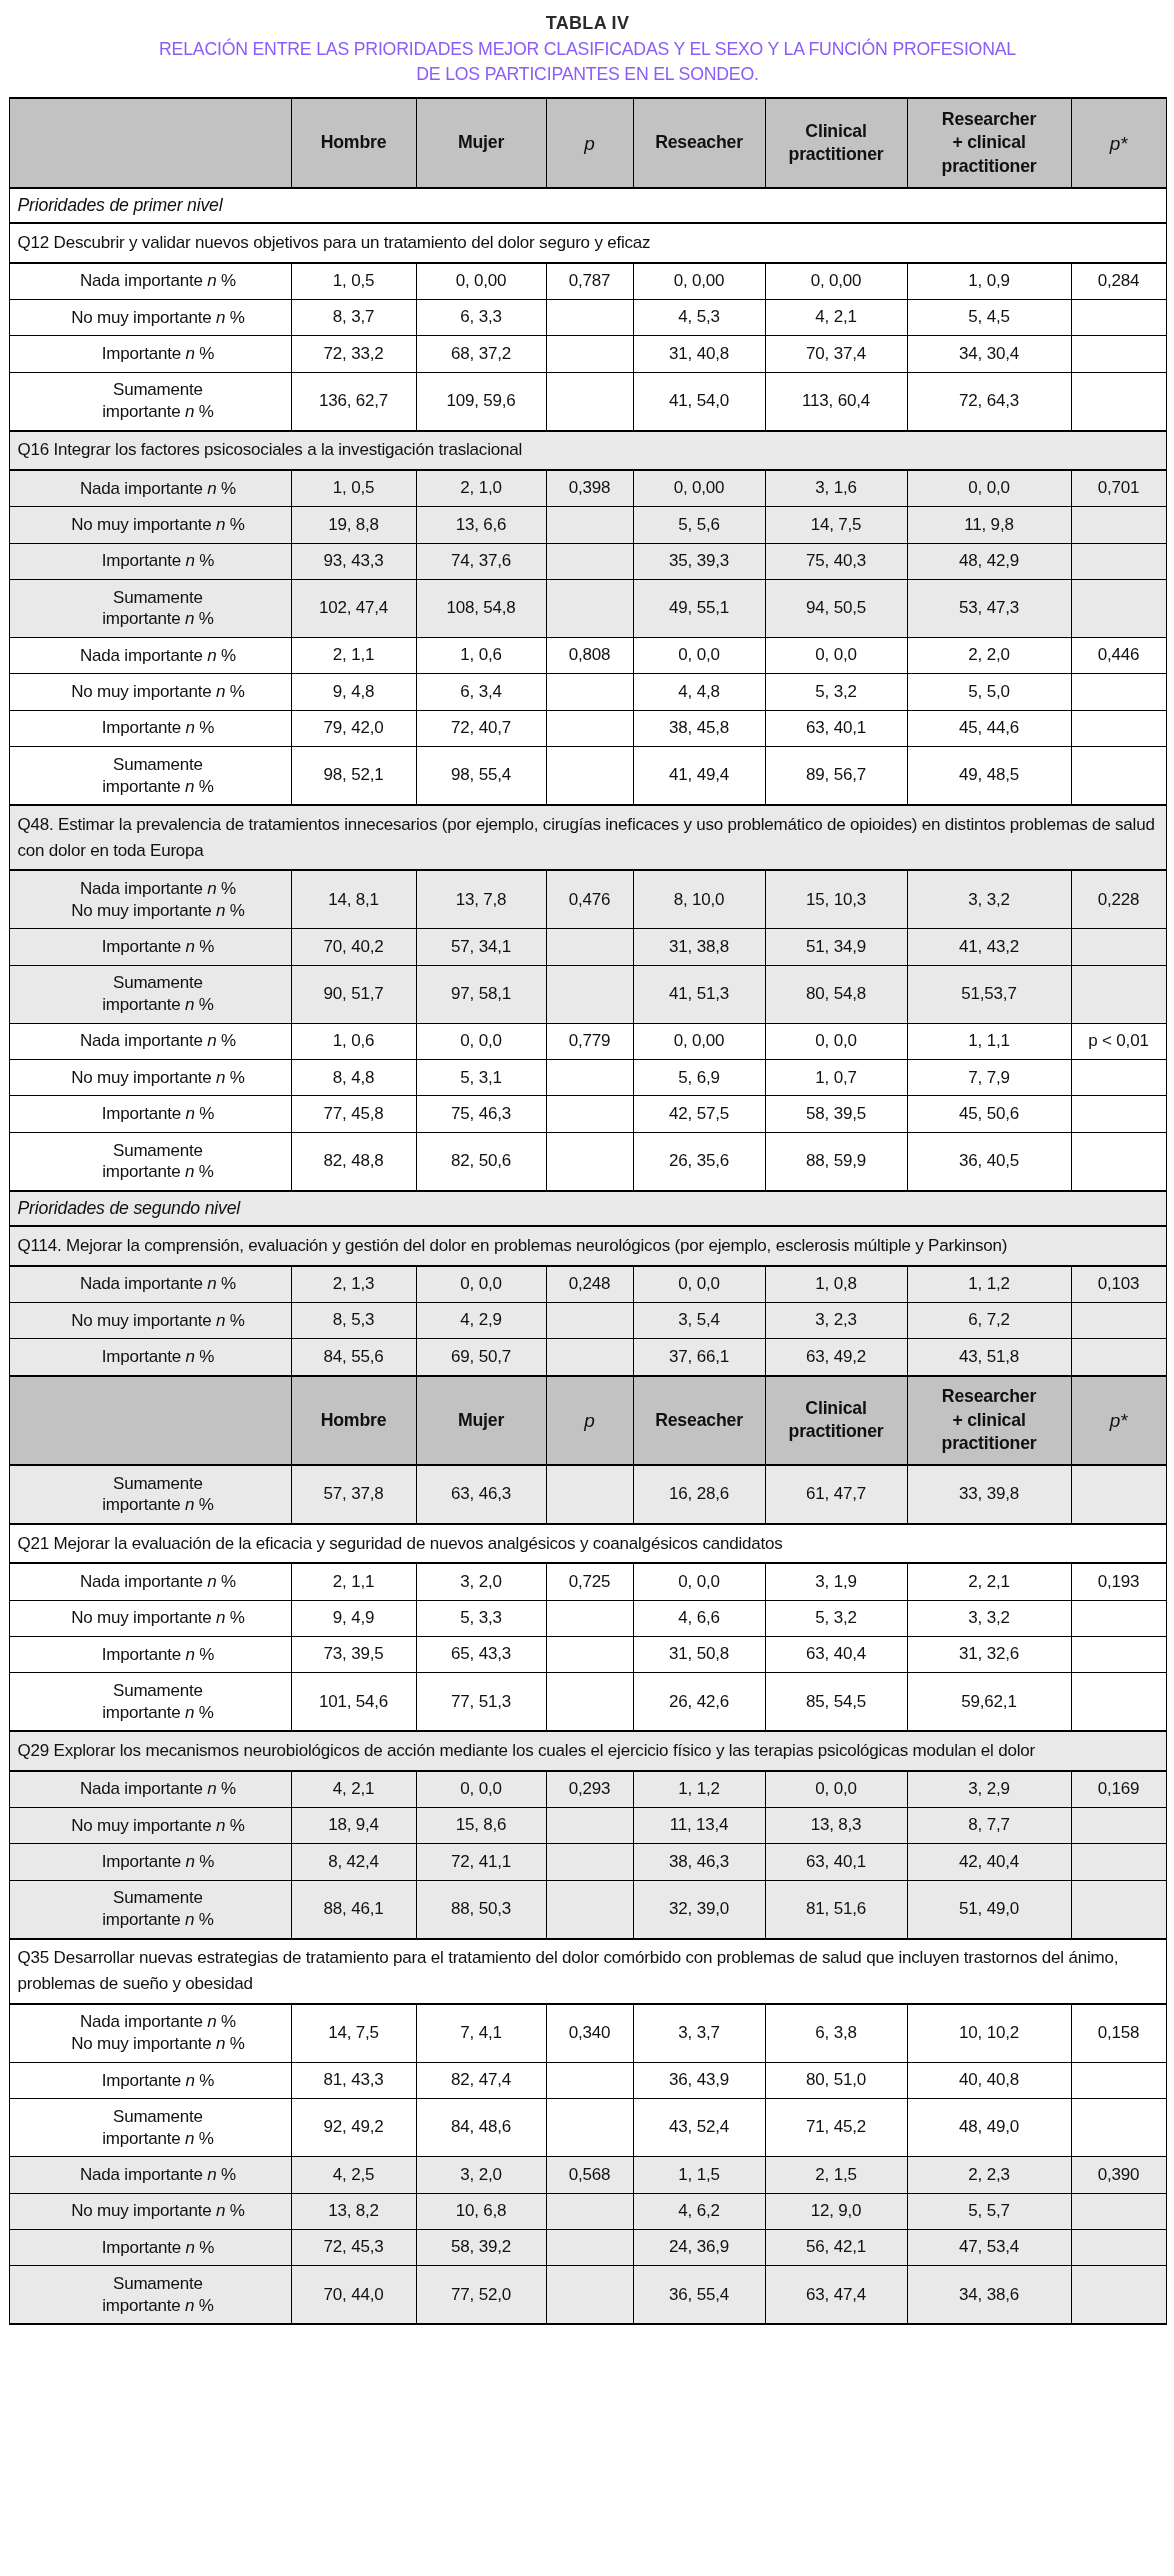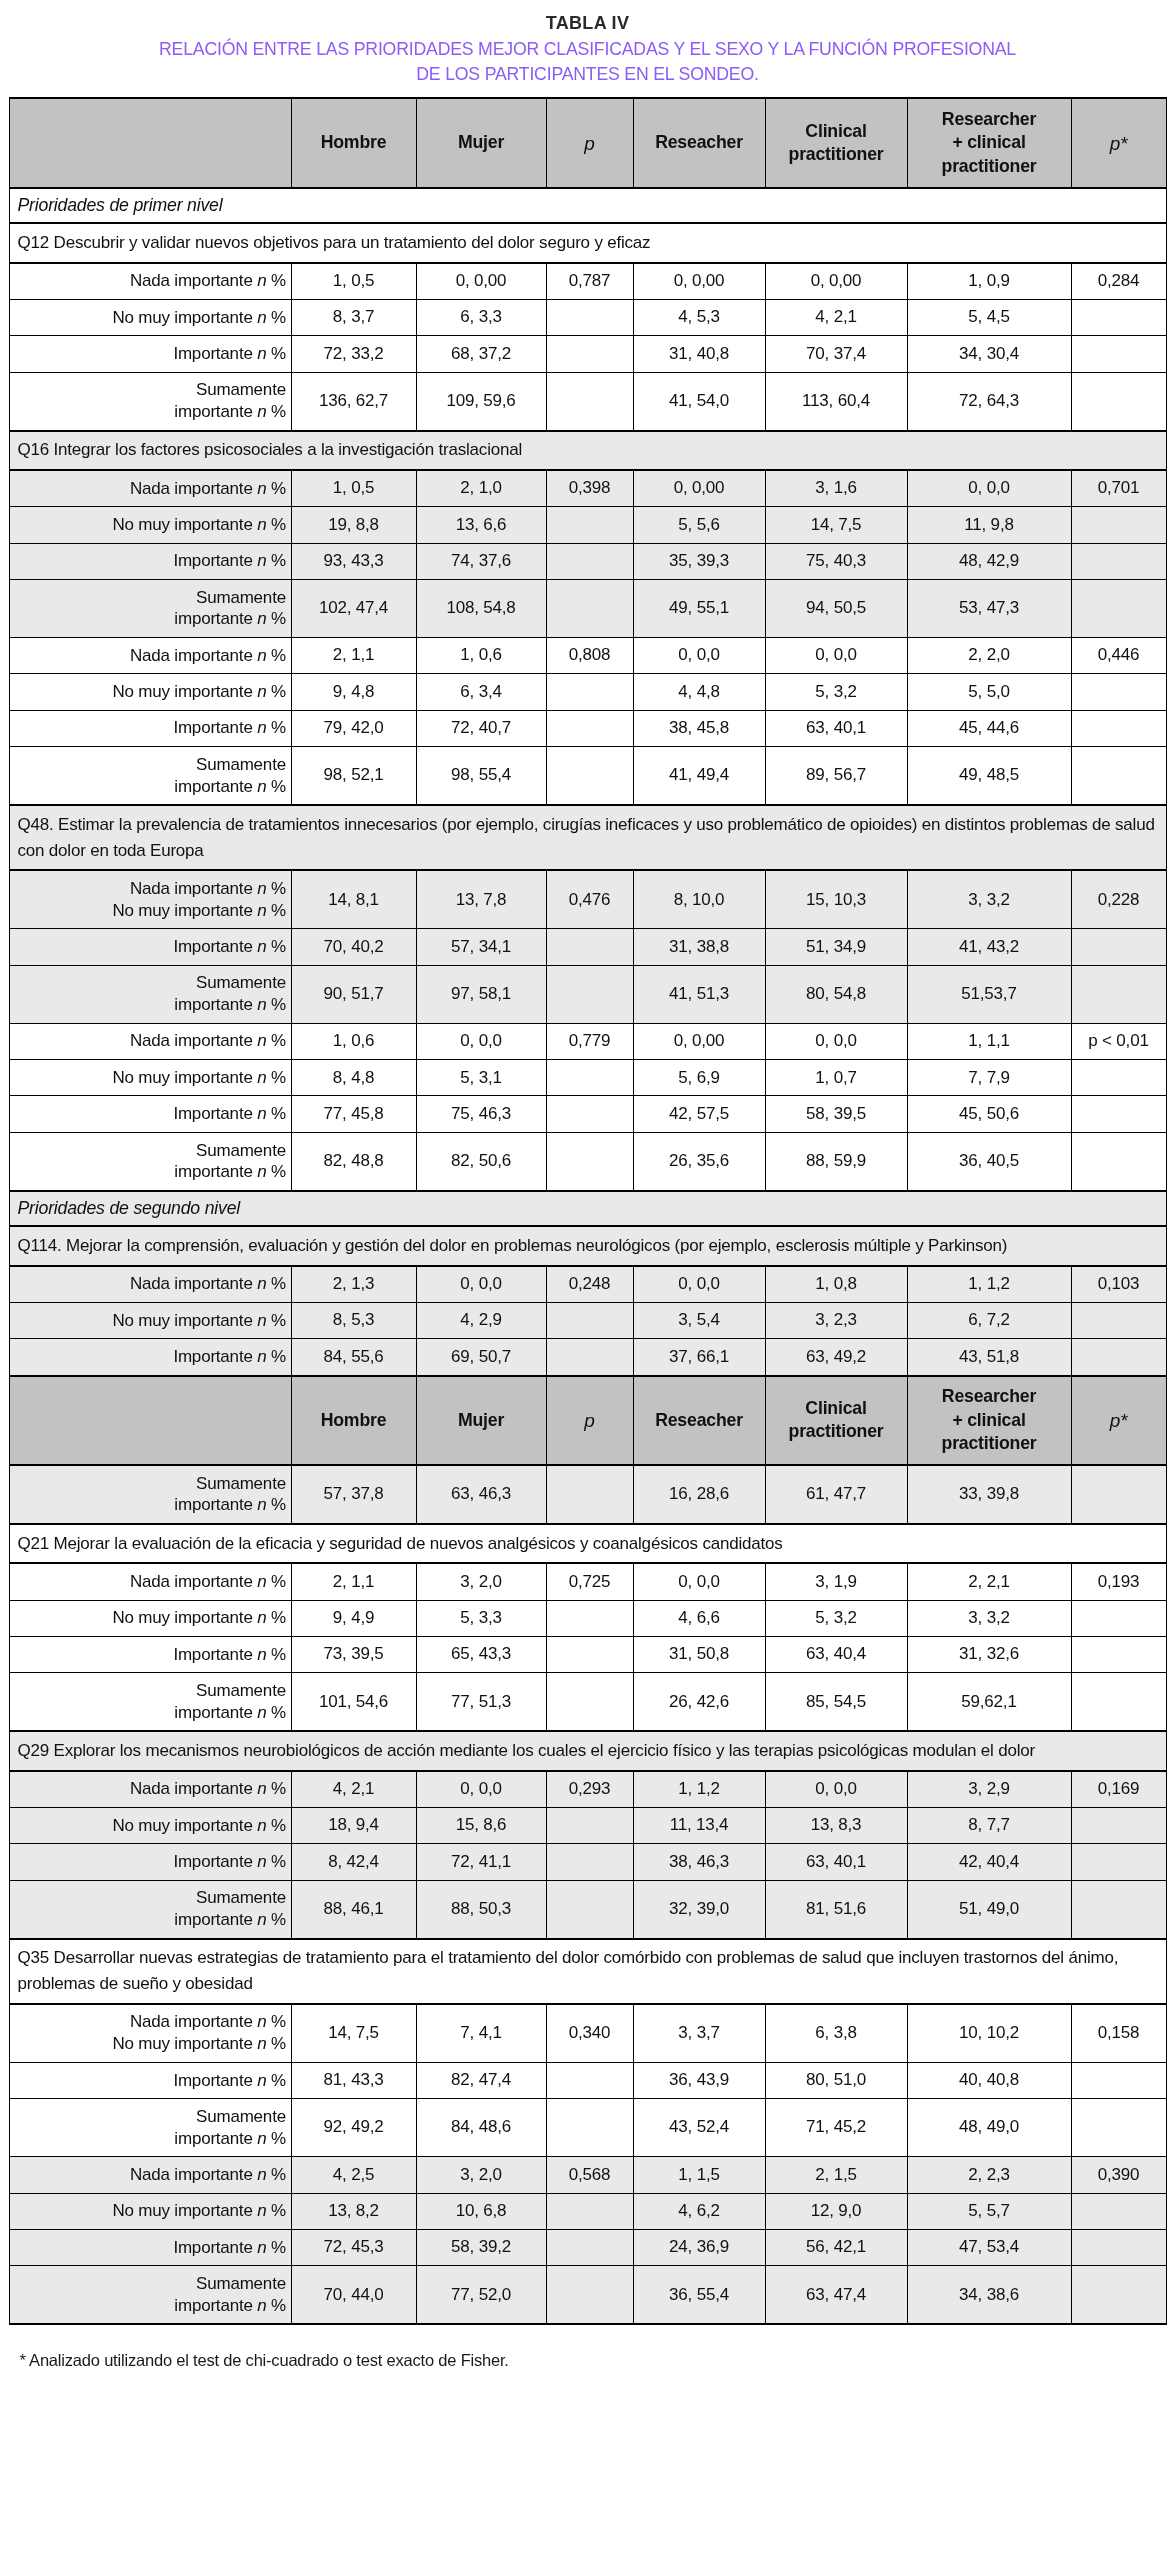--- a/index.html
+++ b/index.html
@@ -44,21 +44,21 @@
   tr.qtitle td {
     text-align: left; padding: 5.7px 8px;
     line-height: 1.52; font-size: 17px;
     border-top-width: 2.3px; border-bottom-width: 2.3px;
   }
   tr.row td {
     text-align: center; padding: 6.8px 3.4px; line-height: 1.2;
     border-top-width: 1.7px; border-bottom-width: 1.7px;
   }
   tr.row td.label {
-    text-align: right; padding-left: 20.5px; padding-right: 4.6px;
+    text-align: center; padding-left: 20.5px; padding-right: 4.6px;
     white-space: pre-line; line-height: 1.28;
   }
   tr.shade-gray td { background: #e9e9e9; }
   tr.shade-white td { background: #ffffff; }
 
   .footnote {
     margin: 26px 0 0 19.4px;
     font-size: 16.5px; letter-spacing: -0.2px; color: #1a1a1a;
   }
 </style>
@@ -514,16 +514,15 @@
           <td>77, 52,0</td>
           <td></td>
           <td>36, 55,4</td>
           <td>63, 47,4</td>
           <td>34, 38,6</td>
           <td></td>
         </tr>
       </tbody>
   </table>
 
-  <div class="footnote">* Analizado utilizando el test de chi-cuadrado o test exacto de Fisher.</div>
 
 </div>
 
 
 </body></html>

